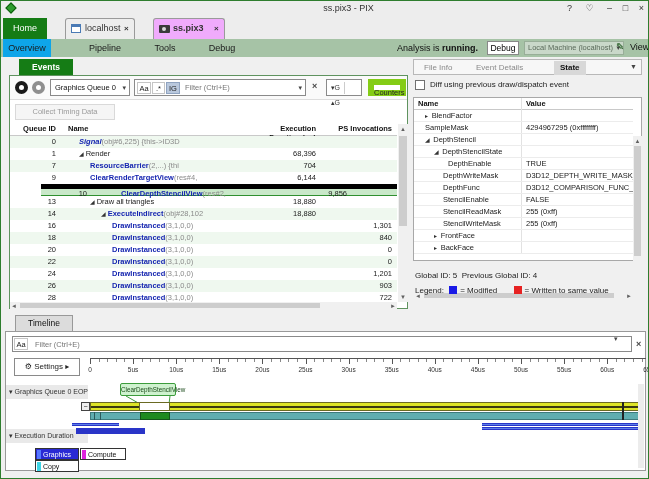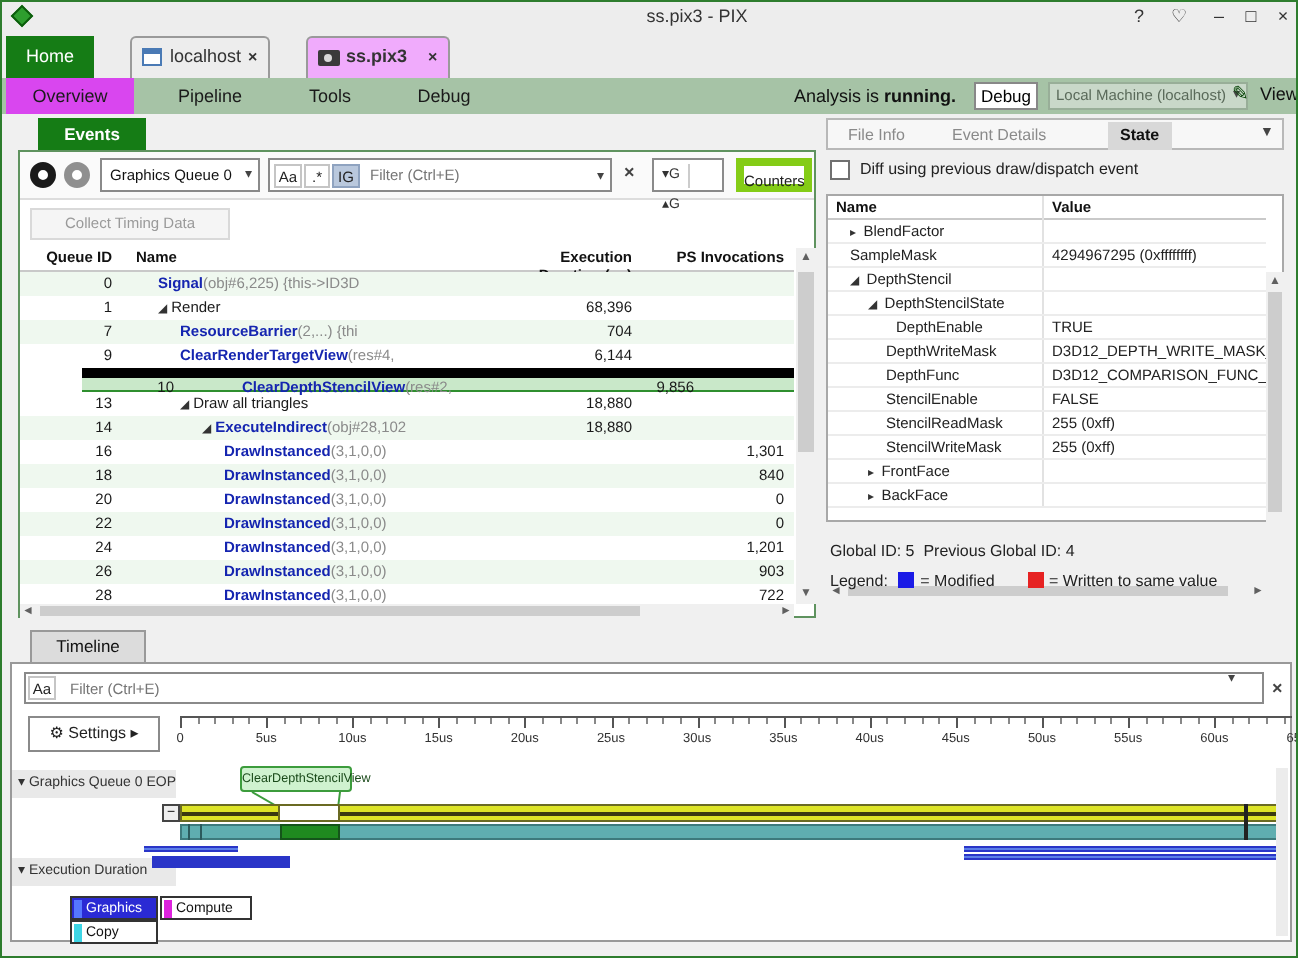--- a/index.html
+++ b/index.html
@@ -19,21 +19,21 @@
   #tab-localhost{left:64px;width:70px;background:#EDEDED;}
   #tab-capture{left:152px;width:72px;background:#f0abfc;}
   .tabx{color:#333;font-weight:bold;font-size:8px;}
   #lh-icon{left:5px;top:5px;width:10px;height:9px;border:1px solid #4a7ab5;background:#fff;}
   #lh-icon:before{content:"";position:absolute;left:0;top:0;width:100%;height:2px;background:#4a7ab5;}
   #cam-icon{left:5px;top:6px;width:11px;height:8px;background:#3a3a3a;border-radius:1px;}
   #cam-icon:before{content:"";position:absolute;left:3px;top:1.5px;width:4px;height:4px;border-radius:50%;background:#d9d9d9;}
   
   #ribbon{left:0;top:38px;width:100%;height:18px;background:#A6C3A6;}
   .rtab{top:0;height:18px;line-height:18px;font-size:9px;color:#1a1a1a;text-align:center;}
-  #rtab-0{left:2px;width:64px;background:#d946ef;}
+  #rtab-0{left:2px;width:48px;background:#0ea5e9;}
   #rtab-1{left:75px;width:58px;}
   #rtab-2{left:140px;width:48px;}
   #rtab-3{left:196px;width:50px;}
   #analysis{left:396px;top:4px;font-size:9px;color:#111;}
   #stopbtn{left:486px;top:2px;width:32px;height:14px;background:#fff;border:1px solid #888;font-size:8.5px;text-align:center;line-height:12px;}
   #machine{left:523px;top:2px;width:100px;height:14px;background:#c9d8c9;border:1px solid #98ae98;font-size:7.5px;color:#5a6a5a;line-height:12px;padding-left:3px;}
   #views{left:629px;top:3px;font-size:9px;color:#111;}
   #views-icon{left:615px;top:2px;width:12px;height:12px;font-size:10px;color:#0c4a0c;}
   
   #events-tab{left:18px;top:58px;width:54px;height:16px;background:#157c15;color:#fff;font-weight:bold;font-size:8.5px;text-align:center;line-height:16px;}
@@ -47,21 +47,21 @@
   #filterbox{left:124px;top:3px;width:172px;height:17px;border:1px solid #8a8a8a;background:#fff;}
   .chip{top:2px;height:12px;font-size:7.5px;line-height:12px;text-align:center;color:#222;border:1px solid #c5c5c5;background:#fff;}
   #chip-aa{left:2px;width:14px;}
   #chip-re{left:17px;width:13px;}
   #chip-ig{left:31px;width:14px;background:#b9c8dd;border-color:#8fa3c0;}
   #ev-filter-input{position:absolute;left:48px;top:1px;width:108px;height:13px;border:none;outline:none;font-size:7.5px;color:#333;background:transparent;}
   #ev-x{left:302px;top:5px;font-size:9px;color:#444;font-weight:bold;}
   #gbtns{left:316px;top:3px;width:36px;height:17px;border:1px solid #8a8a8a;background:#fff;font-size:7px;color:#333;}
   #gbtns span{display:inline-block;width:17px;text-align:center;line-height:15px;}
   #gdiv{position:absolute;left:17px;top:2px;width:1px;height:12px;background:#ccc;}
-  #counters{left:358px;top:3px;width:38px;height:17px;border:4px solid #84cc16;background:#fff;font-size:7.5px;text-align:center;line-height:15px;color:#222;}
+  #counters{left:358px;top:3px;width:38px;height:17px;border:6px solid #84cc16;background:#fff;font-size:7.5px;text-align:center;line-height:15px;color:#222;}
   #collect{left:5px;top:28px;width:100px;height:16px;background:#f5f5f5;border:1px solid #d9d9d9;color:#9a9a9a;font-size:7.5px;text-align:center;line-height:14px;}
   #ev-head{left:0;top:48px;width:387px;height:12px;border-bottom:1px solid #c9c9c9;font-size:7.5px;font-weight:bold;color:#111;}
   .evgrid{display:grid;grid-template-columns:50px 195px 64px 76px;}
   .evgrid .c1{text-align:right;padding-right:4px;}
   .evgrid .c3,.evgrid .c4{text-align:right;padding-right:3px;}
   #ev-rows{left:0;top:60px;width:387px;height:168px;}
   .evrow{height:12px;line-height:12px;font-size:7.5px;color:#1a1a1a;}
   .evrow.alt{background:#EFF8EF;}
   .evrow.sel{background:#C9E8C9;border-top:5px solid #000000;border-bottom:1px solid #2F8F2F;line-height:10px;margin-left:31px;}
   .fname{font-weight:bold;}
@@ -194,21 +194,21 @@
     <div class="abs" id="collect">Collect Timing Data</div>
     <div class="abs evgrid" id="ev-head">
       <div class="c1">Queue ID</div>
       <div class="c2" style="padding-left:8px">Name</div>
       <div class="c3">Execution Duration (ns)</div>
       <div class="c4">PS Invocations</div>
     </div>
     <div class="abs" id="ev-rows">
         <div class="evrow evgrid mono alt">
           <div class="c1">0</div>
-          <div style="padding-left: 19px; white-space: nowrap; overflow: hidden;"><span class="fname" style="color: rgb(21, 37, 176);">Signal</span><span class="args">(obj#6,225) {this-&gt;ID3D</span></div>
+          <div style="padding-left: 19px; white-space: nowrap; overflow: hidden;"><span class="fname" style="color: rgb(21, 37, 176); font-style: italic;">Signal</span><span class="args">(obj#6,225) {this-&gt;ID3D</span></div>
           <div class="c3"></div>
           <div class="c4"></div>
         </div>
         <div class="evrow evgrid mono">
           <div class="c1">1</div>
           <div style="padding-left: 19px; white-space: nowrap; overflow: hidden;"><span class="tri">◢</span><span>Render</span></div>
           <div class="c3">68,396</div>
           <div class="c4"></div>
         </div>
         <div class="evrow evgrid mono alt">

